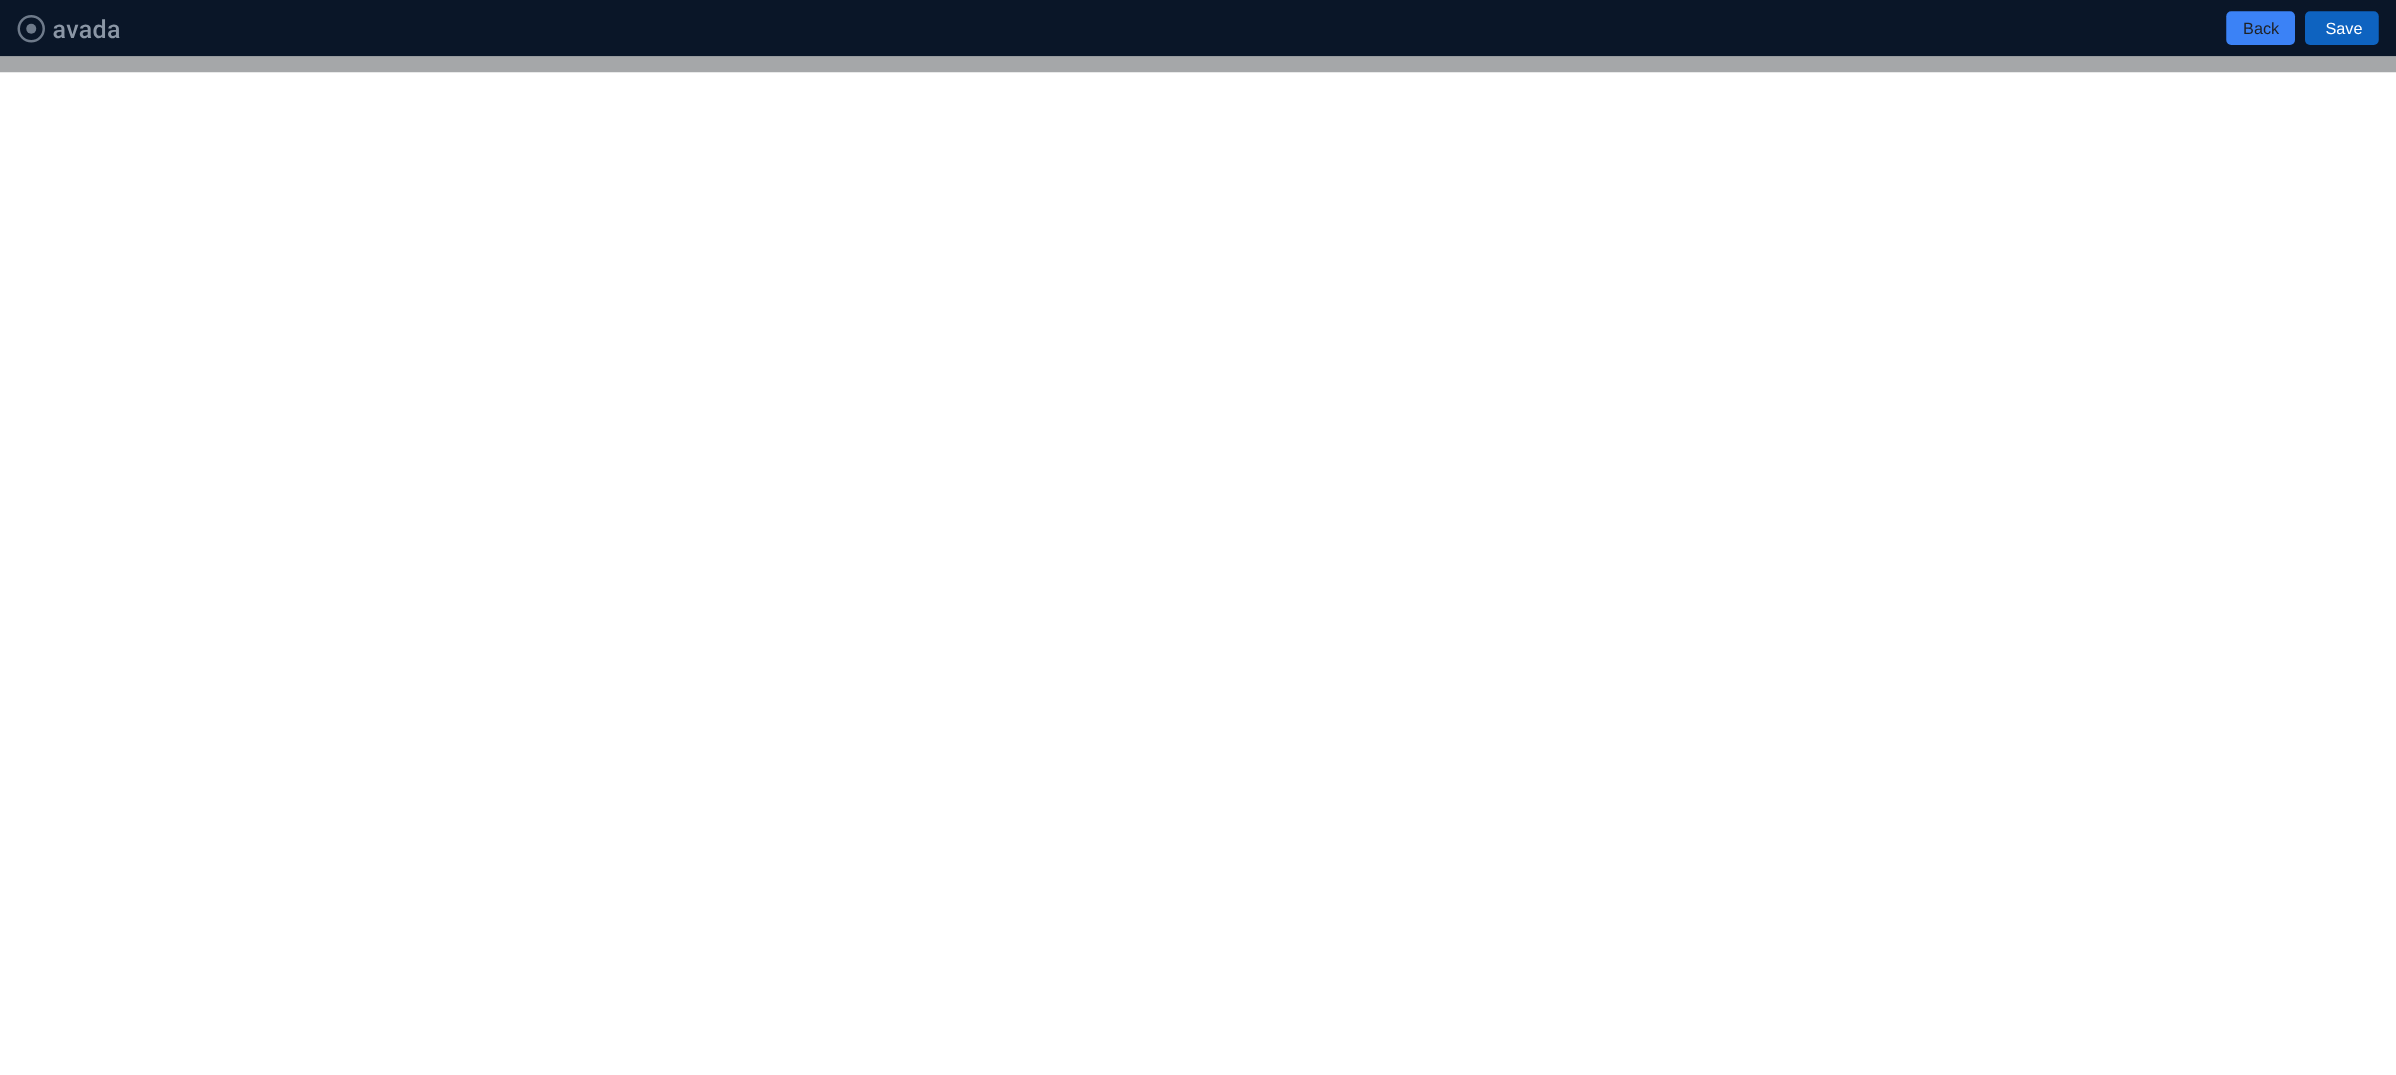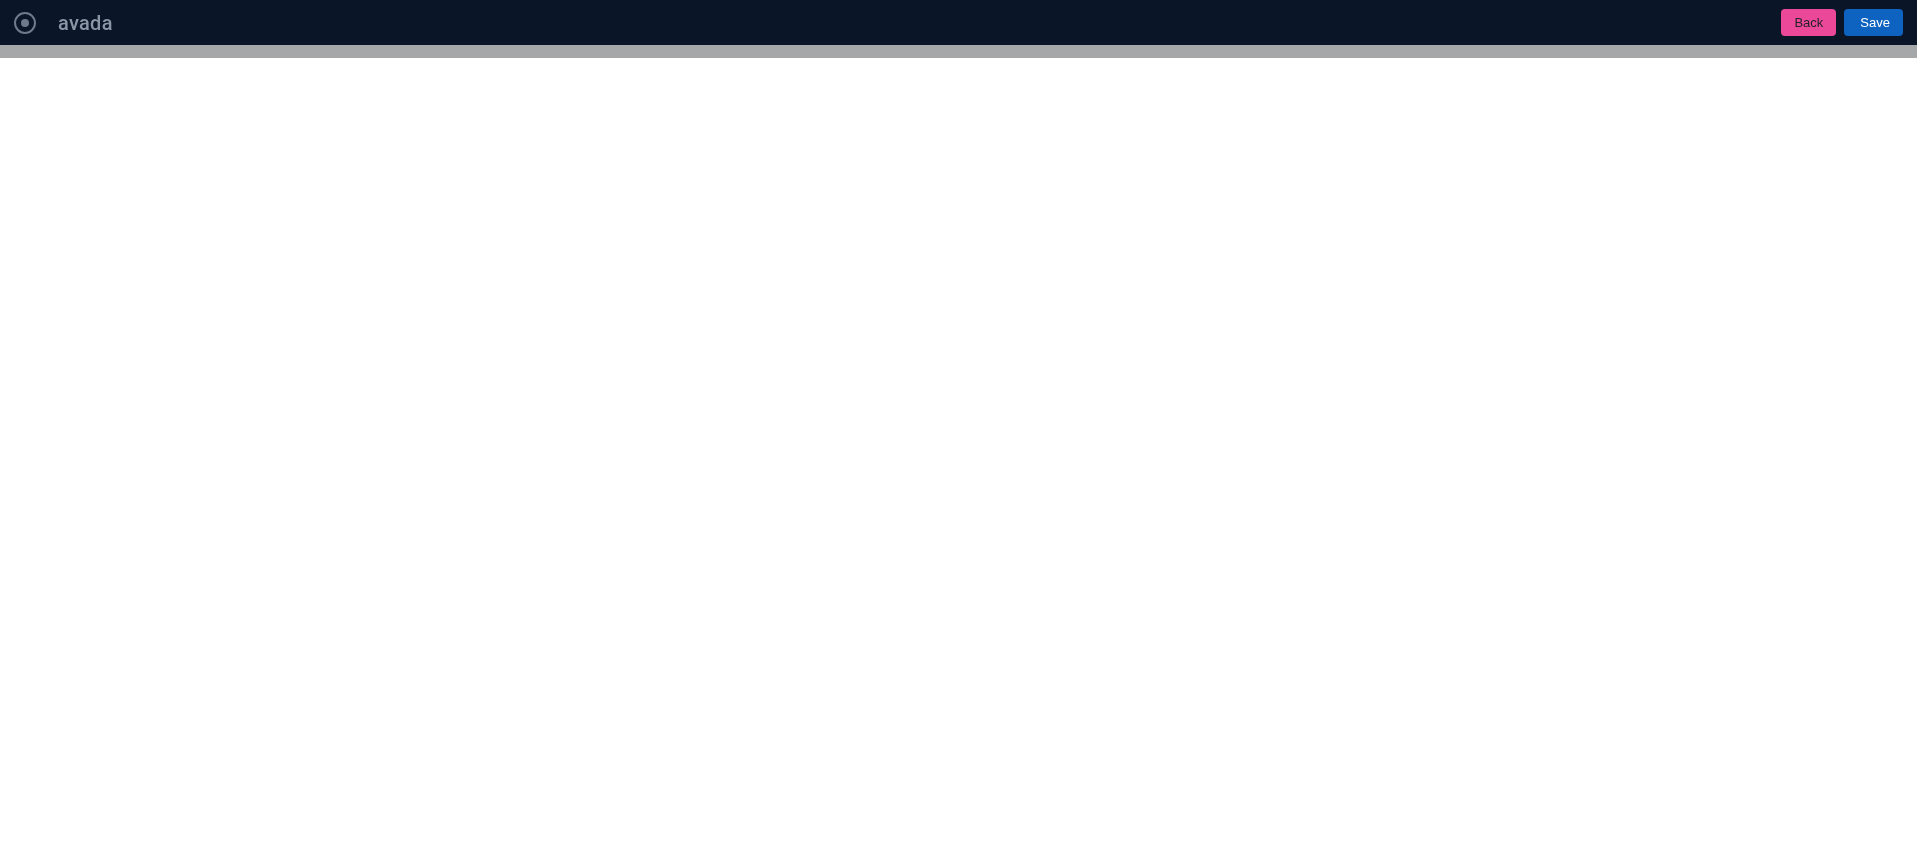--- a/index.html
+++ b/index.html
@@ -1,26 +1,26 @@
 <!DOCTYPE html>
 <html><head>
 <meta charset="utf-8">
 <style>
 * { box-sizing: border-box; margin: 0; padding: 0; }
 body { font-family: -apple-system, BlinkMacSystemFont, "Segoe UI", Roboto, Helvetica, Arial, sans-serif; background: #fff; color: #202223; position: relative; }
 
 
 .appbar { height:45px; background:#0a1628; display:flex; align-items:center; justify-content:space-between; padding:0 14px; }
-.appbar-left { display:flex; align-items:center; gap:22px; }
+.appbar-left { display:flex; align-items:center; gap:6px; }
 .brand-icon { width:22px; height:22px; border-radius:50%; border:2px solid #6e7a8a; position:relative; }
 .brand-icon::after { content:""; position:absolute; width:8px; height:8px; border-radius:50%; background:#6e7a8a; top:5px; left:5px; }
 .brand-text { color:#8b96a5; font-size:20px; font-weight:500; letter-spacing:.3px; }
 .appbar-right { display:flex; gap:8px; }
 .btn { border:none; border-radius:4px; font-size:13px; padding:6px 13px; cursor:pointer; }
-.btn-grey { background:#ec4899; color:#1f2124; }
+.btn-grey { background:#3b82f6; color:#1f2124; }
 .btn-primary { background:#0e63c0; color:#fff;padding-left:16px; }
 .appbar-shadow { height:13px; background:#5b5e62; opacity:.55; }
 
 
 .modal { position:absolute; top:58px; left:2px; right:2px; bottom:0; background:#fff; border-top-left-radius:8px; border-top-right-radius:8px; display:flex; flex-direction:column; box-shadow:0 -1px 4px rgba(0,0,0,.08);}
 .modal-head { height:54px; display:flex; align-items:center; justify-content:space-between; padding:0 14px; border-bottom:1px solid #e1e3e5;}
 .modal-title { font-size:19px; font-weight:400; color:#202223; }
 .close-x { width:20px; height:20px; color:#5c5f62; cursor:pointer; }
 
 

